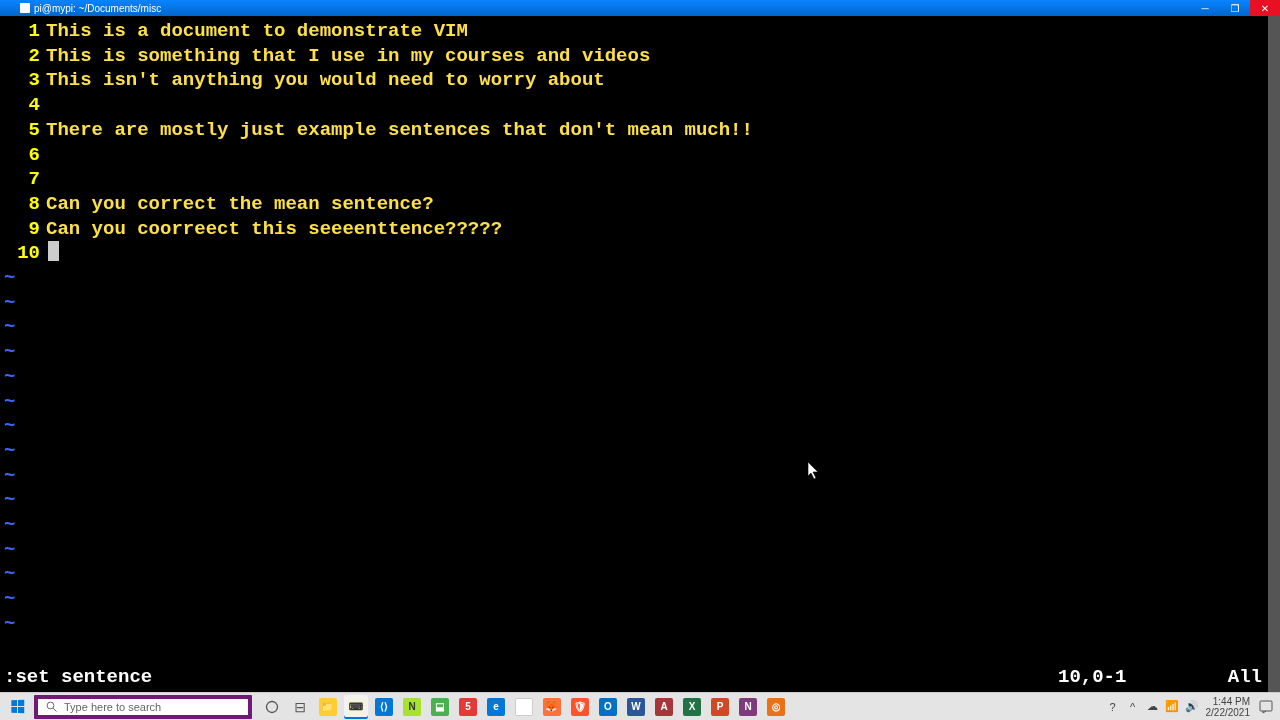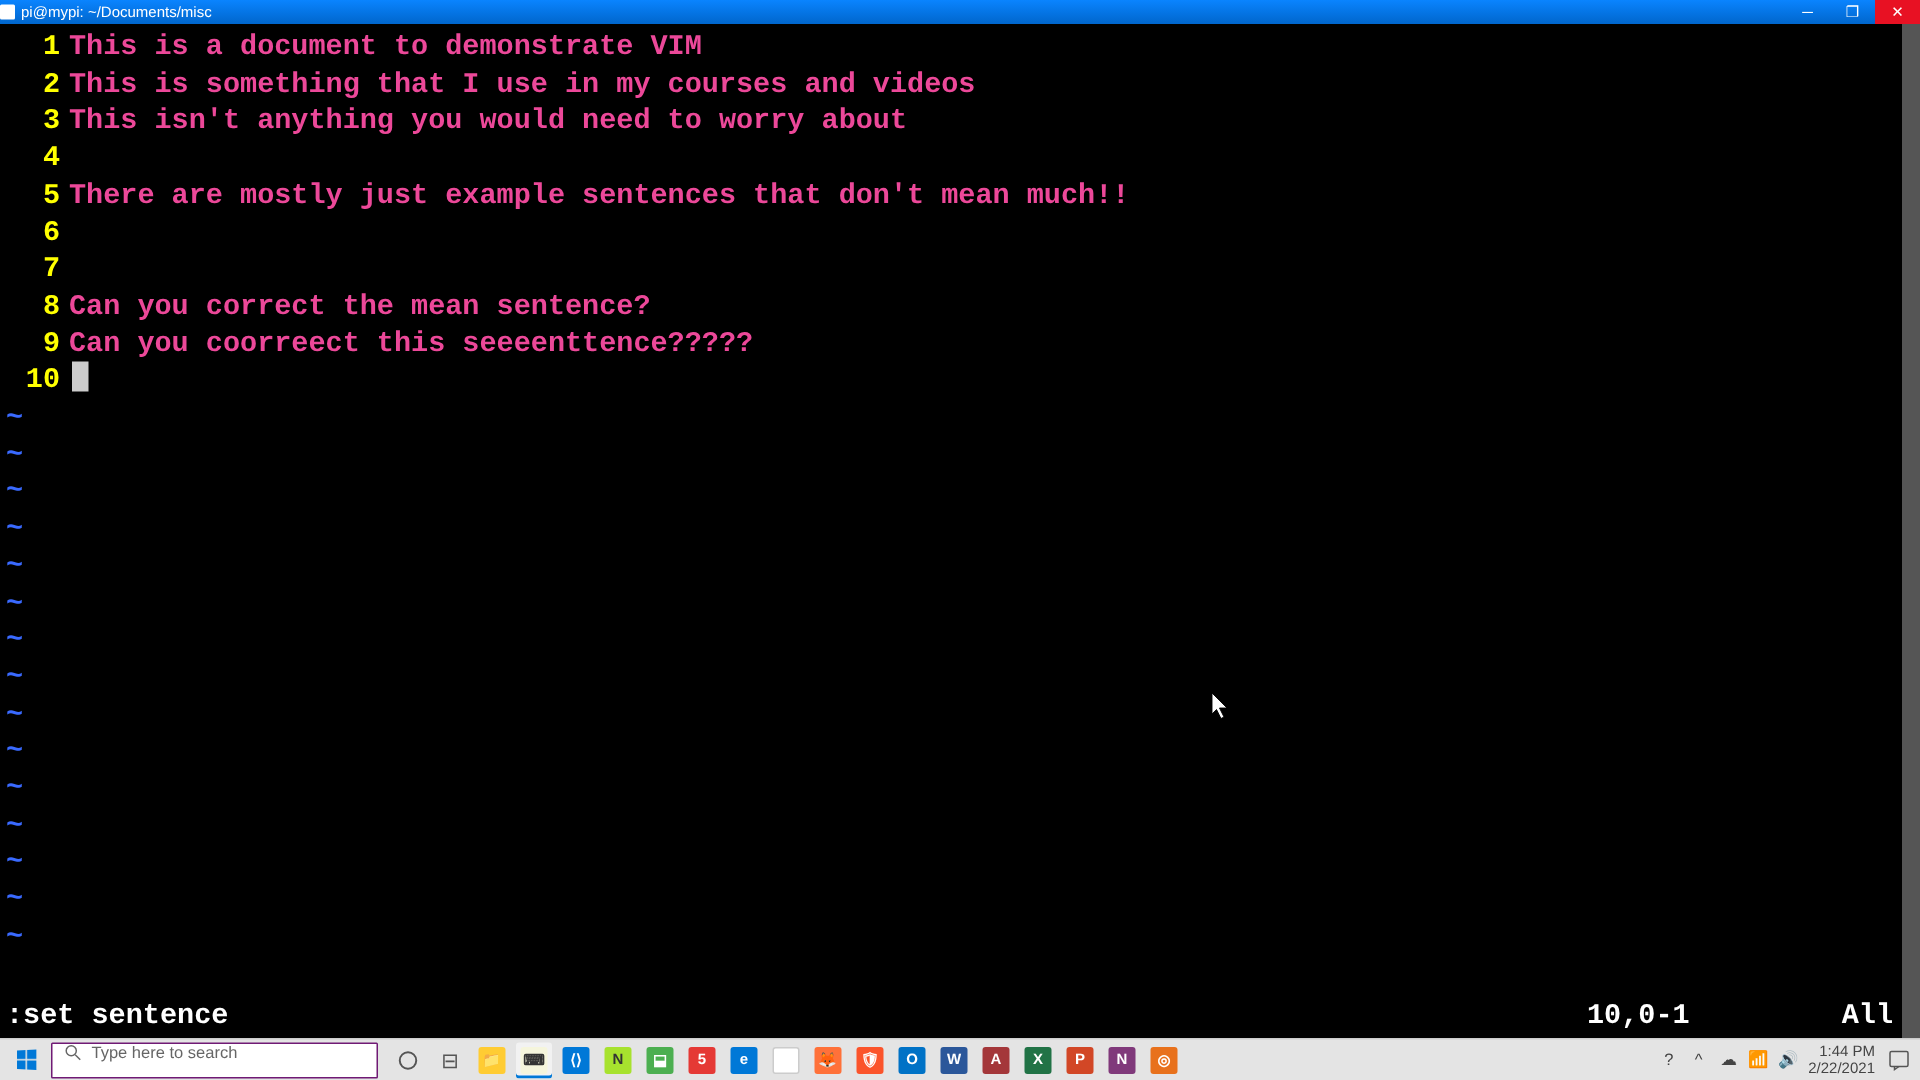--- a/index.html
+++ b/index.html
@@ -6,21 +6,21 @@
   html, body { width: 1280px; height: 720px; overflow: hidden; font-family: "Segoe UI", Tahoma, sans-serif; }
   
   
   .titlebar {
     height: 16px;
     background: linear-gradient(#0a84ff, #0066cc);
     display: flex;
     align-items: center;
     color: #fff;
     font-size: 10px;
-    padding-left: 0;
+    padding-left: 20px;
     justify-content: space-between;
   }
   .titlebar-left { display: flex; align-items: center; gap: 4px; }
   .putty-icon { width: 10px; height: 10px; background: #fff; border-radius: 1px; display:inline-block; }
   .titlebar-right { display: flex; }
   .win-btn { width: 30px; height: 16px; display:flex; align-items:center; justify-content:center; font-size:10px; color:#fff; }
   .win-btn.close { background:#e81123; }
   
   
   .terminal {
@@ -38,21 +38,21 @@
     position: absolute;
     right: 0; top: 0; width: 12px; height: 100%;
     background: #2a2a2a;
   }
   .scrollbar-thumb {
     position:absolute; top:0; left:0; right:0; height:100%;
     background:#555;
   }
   .line { display: flex; white-space: pre; }
   .lineno { color: #ffff00; width: 46px; text-align: right; padding-right: 6px; }
-  .text { color: #ec4899; }
+  .text { color: #fde047; }
   .tilde-lines { display:flex; flex-direction:column; }
   .tilde { color: #3a6aff; padding-left: 4px; }
   .cursor {
     display:inline-block; width: 11px; height: 20px;
     background: #ccc; vertical-align: text-bottom;
     margin-left: 2px;
   }
   .statusbar {
     position: absolute;
     bottom: 0; left: 0; right: 12px;
@@ -81,22 +81,22 @@
     display: flex;
     align-items: center;
     font-size: 11px;
     color: #333;
     border-top: 1px solid #ccc;
   }
   .start-btn { width: 34px; height: 28px; display:flex; align-items:center; justify-content:center; }
   .win-logo { display:grid; grid-template-columns: 6px 6px; grid-template-rows: 6px 6px; gap:1px; transform: perspective(20px) rotateY(-8deg); }
   .win-logo span { background:#0078d7; }
   .search-box {
-    display:flex; gap:6px;
-    background:#fff; border:1px solid #701a75;
+    display:flex; align-items:center; gap:6px;
+    background:#fff; border:4px solid #701a75;
     height:24px; width:218px; padding-left:8px;
     color:#666; border-radius:1px;
   }
   .search-icon-svg { width:12px; height:12px; }
   .tb-icons { display:flex; align-items:center; gap:4px; margin-left:8px; }
   .tb-icon { width:24px; height:24px; display:flex; align-items:center; justify-content:center; border-radius:2px; font-size:13px; }
   .tb-icon.active { background: rgba(255,255,255,0.5); box-shadow: inset 0 -2px 0 #0078d7; }
   .sq { width:18px; height:18px; border-radius:2px; display:flex; align-items:center; justify-content:center; color:#fff; font-size:10px; font-weight:bold; }
   .tray { margin-left:auto; display:flex; align-items:center; gap:6px; padding-right:4px; font-size:10px; color:#444;}
   .tray-icon { width:14px; height:14px; display:flex; align-items:center; justify-content:center; font-size:11px; }

